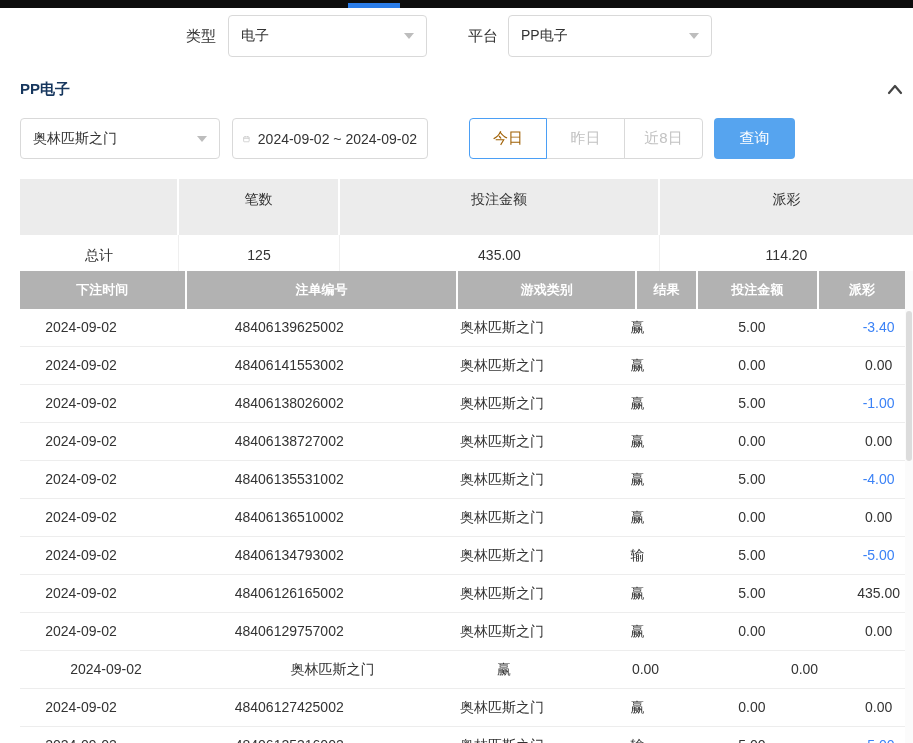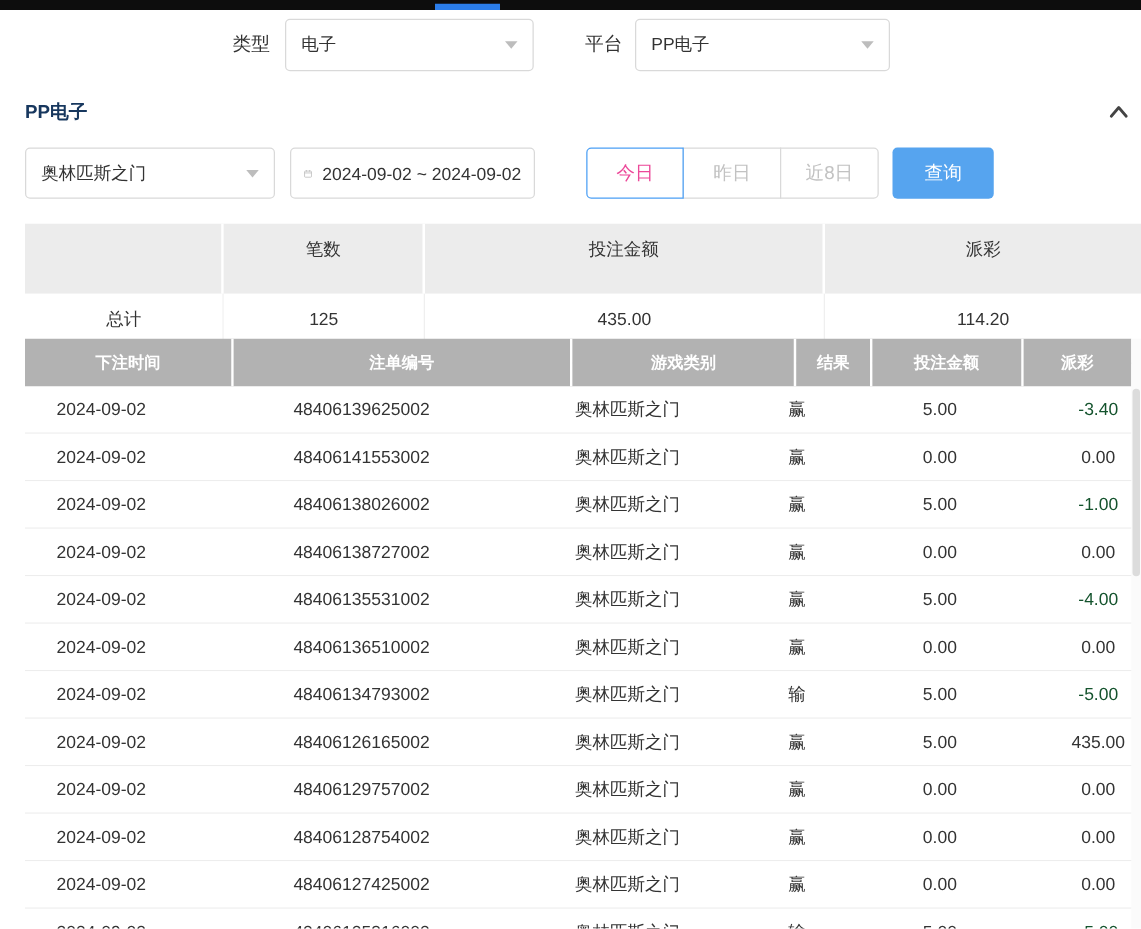--- a/index.html
+++ b/index.html
@@ -34,21 +34,21 @@
   .query-row { position:absolute; top:118px; left:0; width:913px; height:41px; }
   .select.game-select { left:20px; width:200px; height:41px; }
   .datepicker { position:absolute; left:232px; top:0; width:196px; height:41px; border:1px solid #d9d9d9;
     border-radius:4px; display:flex; align-items:center; padding:0 10px; gap:8px; font-size:14px;
     color:#333; cursor:pointer; background:#fff; white-space:nowrap; }
   .btn-group { position:absolute; left:469px; top:0; height:41px; display:flex; }
   .qbtn { width:79px; height:41px; background:#fff; border:1px solid #d9d9d9; font-size:15px;
     color:#c2c2c2; cursor:pointer; margin-left:-1px; font-family:inherit; }
   .qbtn:first-child { margin-left:0; width:78px; border-radius:4px 0 0 4px; }
   .qbtn:last-child { border-radius:0 4px 4px 0; }
-  .qbtn.active { border-color:#4b9ff5; color:#ec4899; position:relative; z-index:1; }
+  .qbtn.active { border-color:#4b9ff5; color:#a16207; position:relative; z-index:1; }
   .search-btn { position:absolute; left:714px; top:0; width:81px; height:41px; background:#56a4ef;
     border:none; border-radius:4px; color:#fff; font-size:15px; cursor:pointer; font-family:inherit; }
 
   
   .summary { position:absolute; top:179px; left:20px; width:893px; }
   .srow { display:flex; }
   .scell { height:56px; line-height:40px; text-align:center; font-size:14px; color:#333; }
   .shead .scell { background:#ececec; border-right:2px solid #fff; }
   .shead .scell:last-child { border-right:none; }
   .sbody .scell { background:#fff; border-bottom:1px solid #e9e9e9; border-right:1px solid #efefef; }
@@ -58,21 +58,21 @@
   
   .table { position:absolute; top:271px; left:20px; width:893px; }
   .thead { display:flex; width:885px; height:38px; }
   .hcell { background:#b2b2b2; color:#fff; font-size:13px; font-weight:bold; line-height:38px;
     text-align:center; border-right:2px solid #fff; }
   .hcell:last-child { border-right:none; }
   .trow { display:flex; height:38px; border-bottom:1px solid #ededed; background:#fff;gap:48px; }
   .tcell { line-height:37px; text-align:center; font-size:14px; color:#333; white-space:nowrap; }
   .c0{width:172px}.c1{width:280px}.c2{width:185px}.c3{width:62px}.c4{width:125px}.c5{width:97px}
   .thead .c5{width:89px}
-  .neg { color:#14532d; }
+  .neg { color:#3b82f6; }
 
   
   .scrollbar { position:absolute; right:0; top:271px; width:8px; height:472px; background:#fbfbfb; }
   .scroll-thumb { position:absolute; top:40px; left:1px; width:6px; height:150px; background:#dcdcdc; border-radius:3px; }
 </style>
 </head>
 <body>
 
 <div class="page">
 
@@ -216,21 +216,20 @@
         <div class="trow">
           <div class="tcell c0">2024-09-02</div>
           <div class="tcell c1">48406129757002</div>
           <div class="tcell c2">奥林匹斯之门</div>
           <div class="tcell c3">赢</div>
           <div class="tcell c4">0.00</div>
           <div class="tcell c5">0.00</div>
         </div>
         <div class="trow">
           <div class="tcell c0">2024-09-02</div>
-          <div class="tcell c1">48406128754002</div>
           <div class="tcell c2">奥林匹斯之门</div>
           <div class="tcell c3">赢</div>
           <div class="tcell c4">0.00</div>
           <div class="tcell c5">0.00</div>
         </div>
         <div class="trow">
           <div class="tcell c0">2024-09-02</div>
           <div class="tcell c1">48406127425002</div>
           <div class="tcell c2">奥林匹斯之门</div>
           <div class="tcell c3">赢</div>

